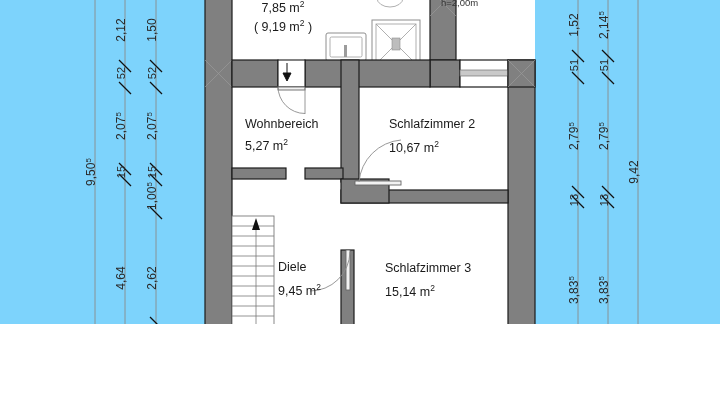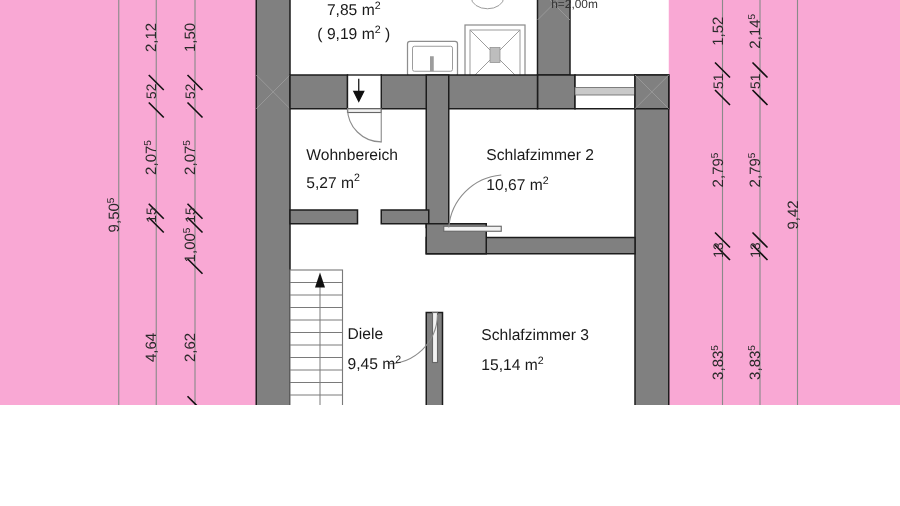--- a/index.html
+++ b/index.html
@@ -4,21 +4,21 @@
 <style>
   html, body {
     margin: 0;
     padding: 0;
     background: #ffffff;
   }
   #page {
     position: relative;
     width: 720px;
     height: 324px;
-    background: #f9a8d4;
+    background: #7dd3fc;
     font-family: "Liberation Sans", sans-serif;
     overflow: hidden;
   }
   svg.plan {
     position: absolute;
     left: 0;
     top: 0;
     width: 720px;
     height: 405px;
   }

